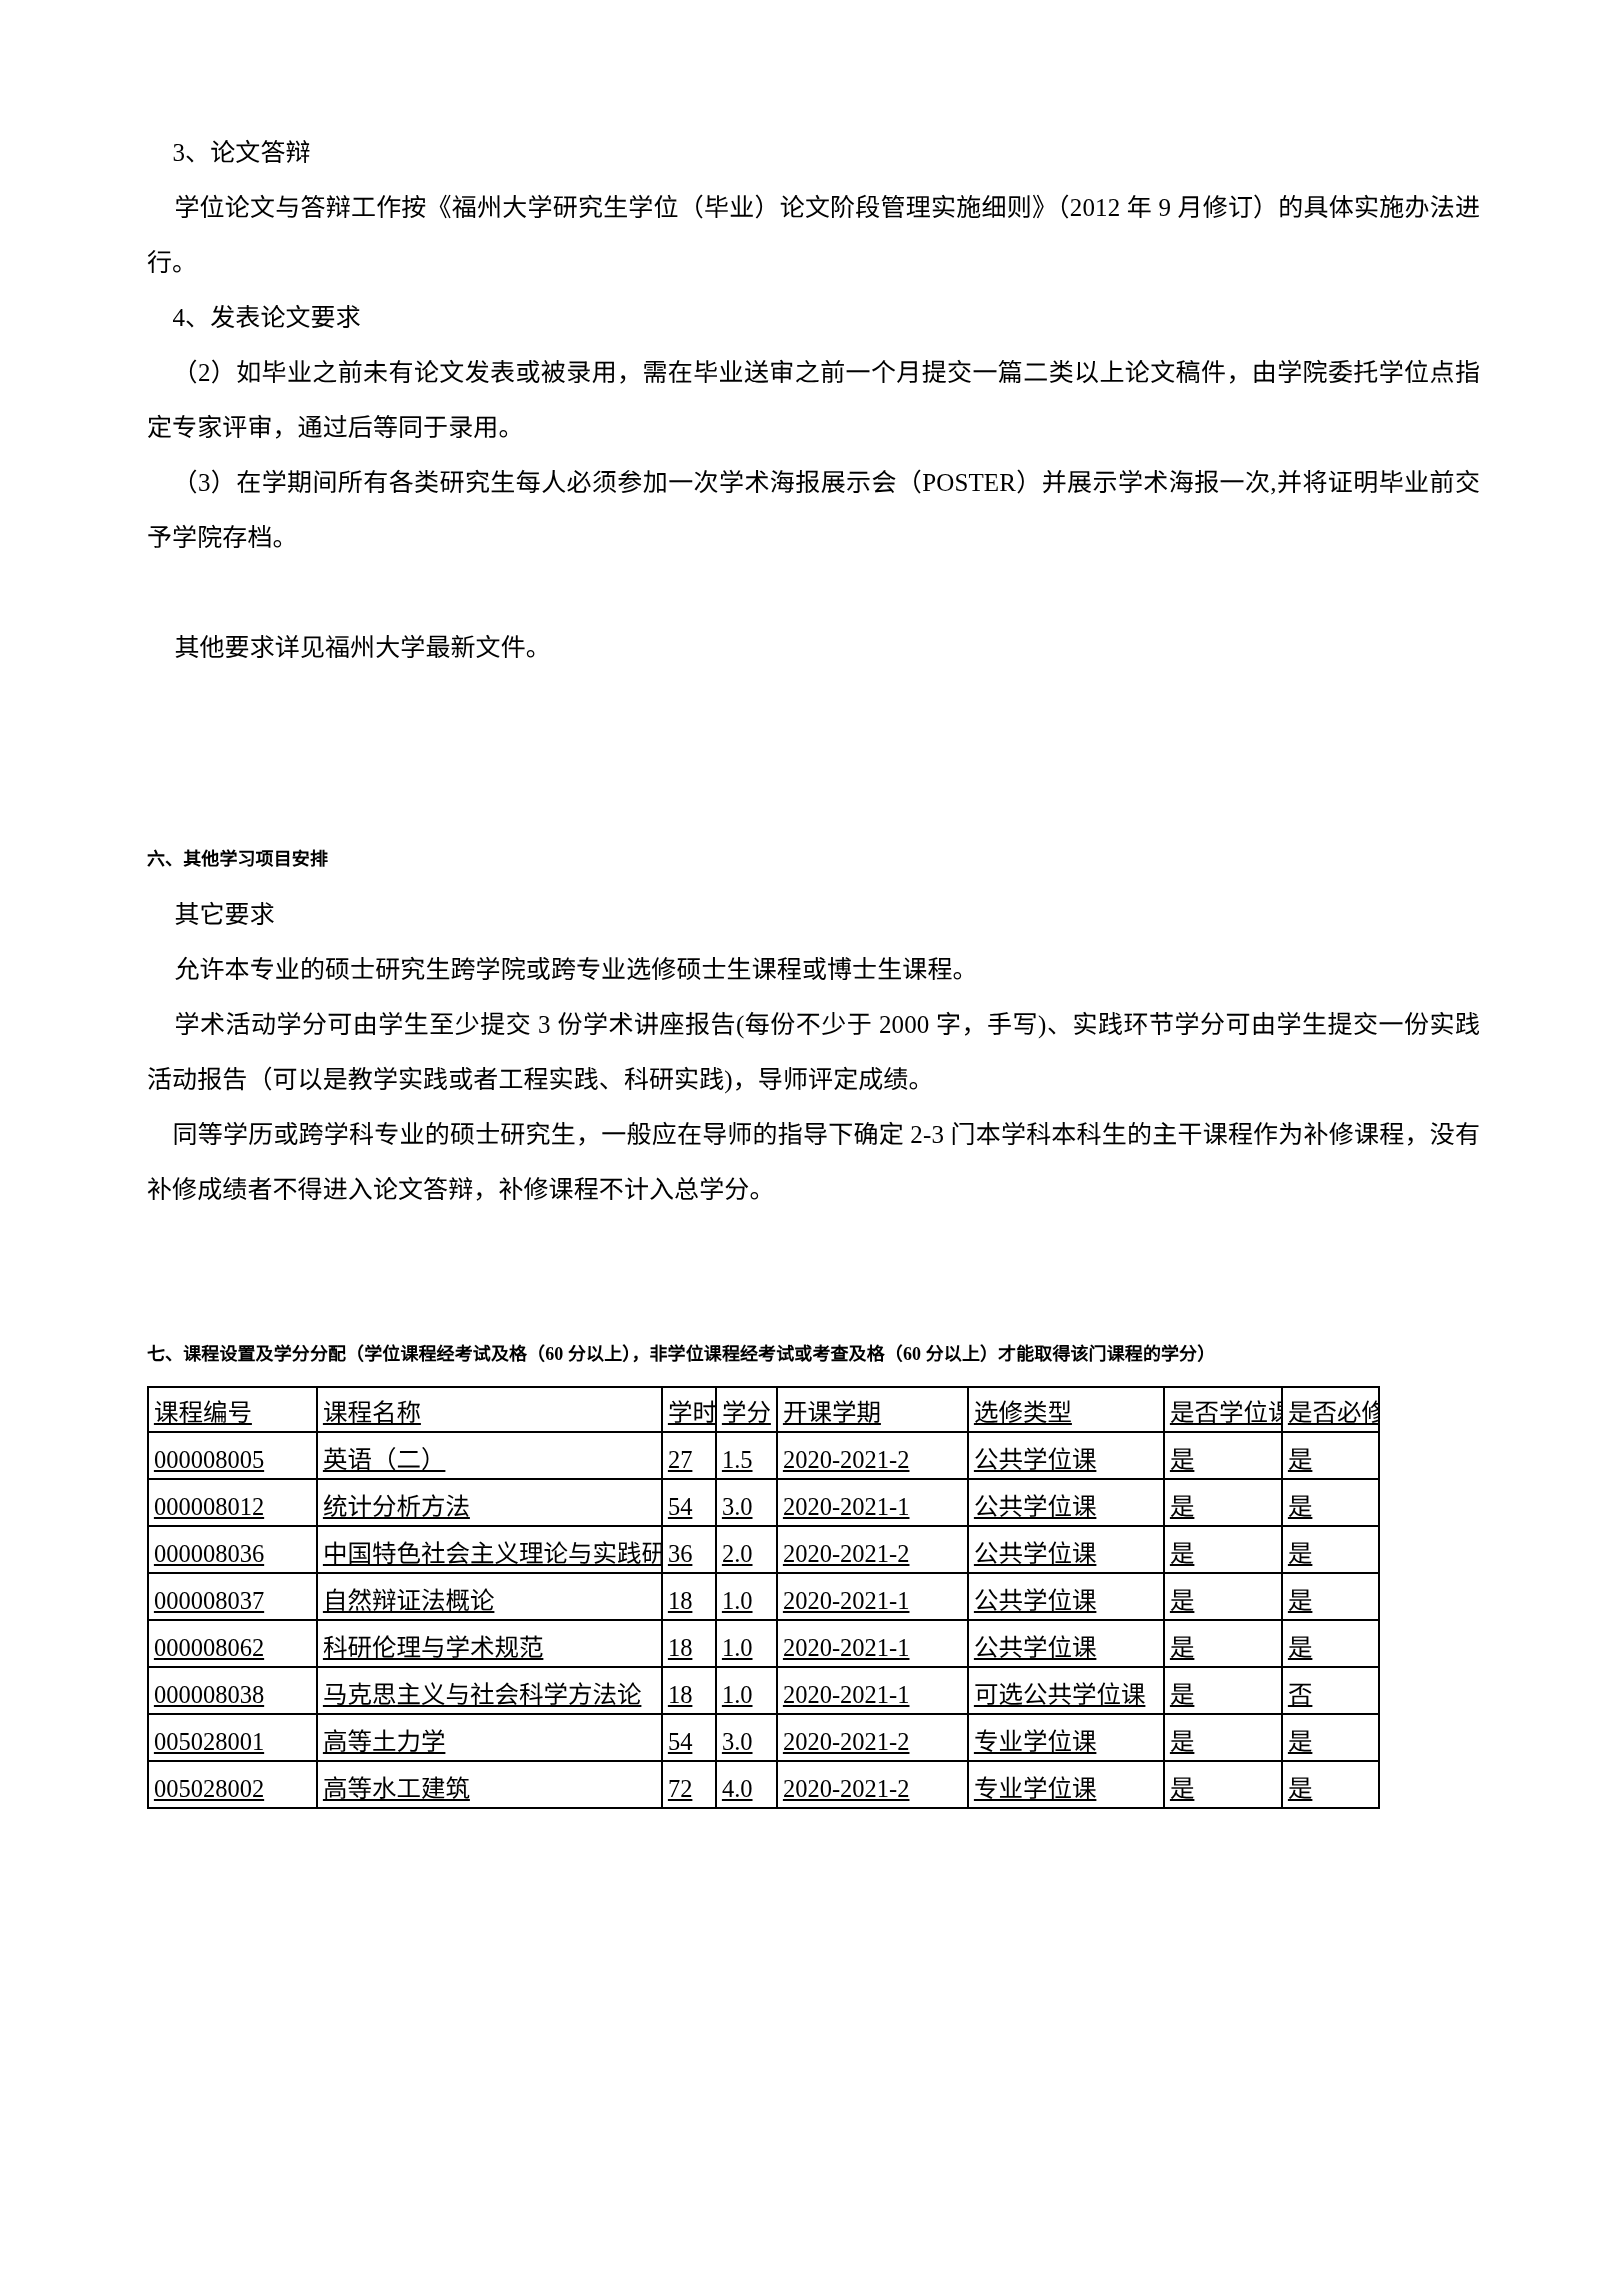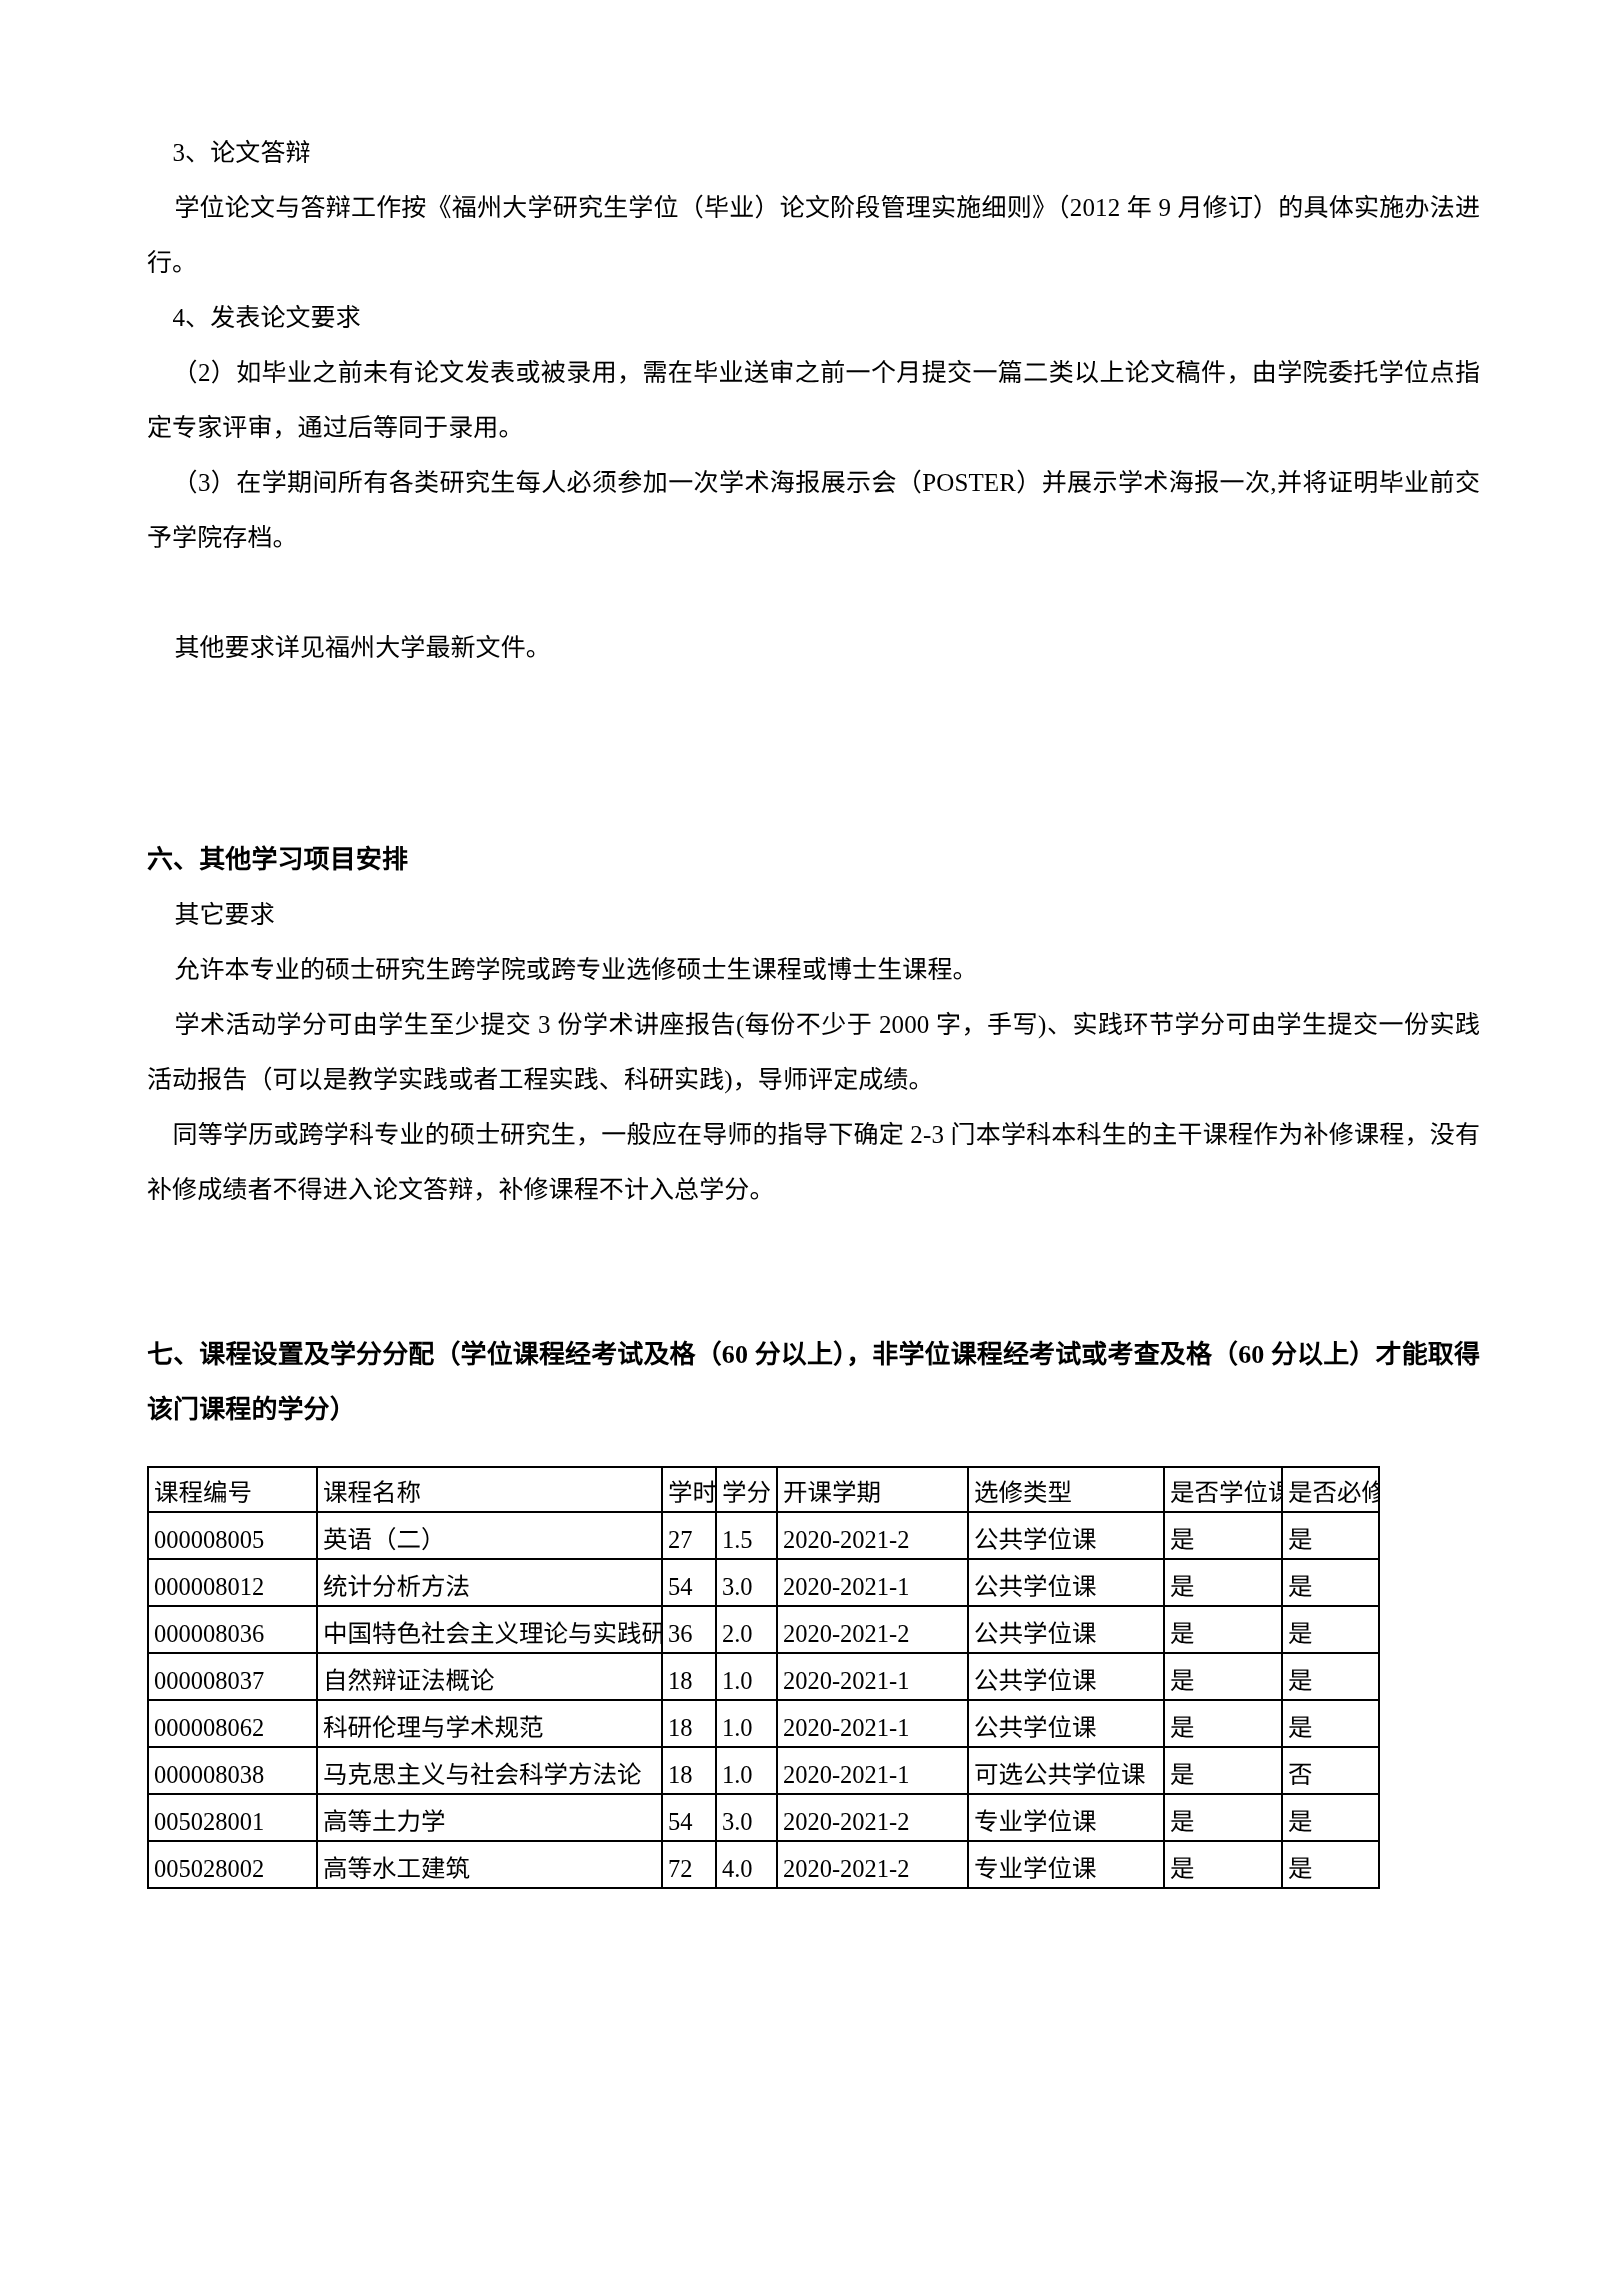--- a/index.html
+++ b/index.html
@@ -34,35 +34,36 @@
     line-height: 55px;
     text-align: justify;
     text-justify: inter-ideograph;
     letter-spacing: 0.1px;
   }
   .ind1 { text-indent: 25.5px; }
   .ind2 { text-indent: 27.4px; }
   .ind0 { text-indent: 0; }
   .heading {
     margin: 0;
-    font-size: 26px;
+    font-size: 18px;
     line-height: 55px;
     font-weight: bold;
     text-align: justify;
     text-justify: inter-ideograph;
   }
   .gap-md { height: 55px; }
   .gap-lg { height: 110px; }
   .gap-xl { height: 157px; }
 
   table.course-table {
     border-collapse: collapse;
     width: 1230px;
-    margin-top: 29px;
+    margin-top: 4px;
     table-layout: fixed;
+    text-decoration: underline;
   }
   table.course-table td,
   table.course-table th {
     border: 2px solid #000000;
     font-size: 24.5px;
     font-weight: normal;
     text-align: left;
     vertical-align: bottom;
     padding: 2px 3.9px 3.9px 4.9px;
     line-height: 29px;

